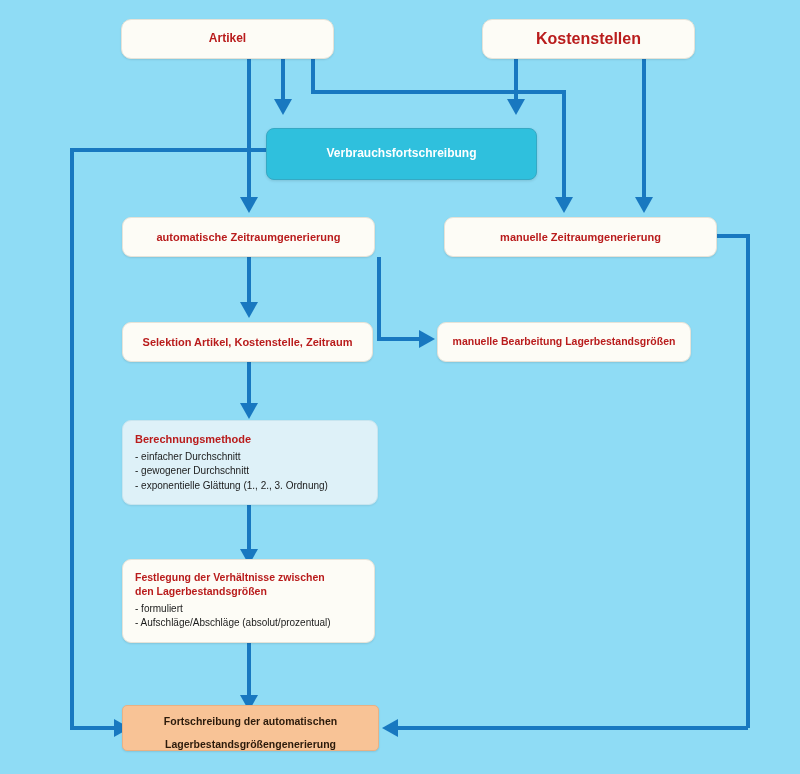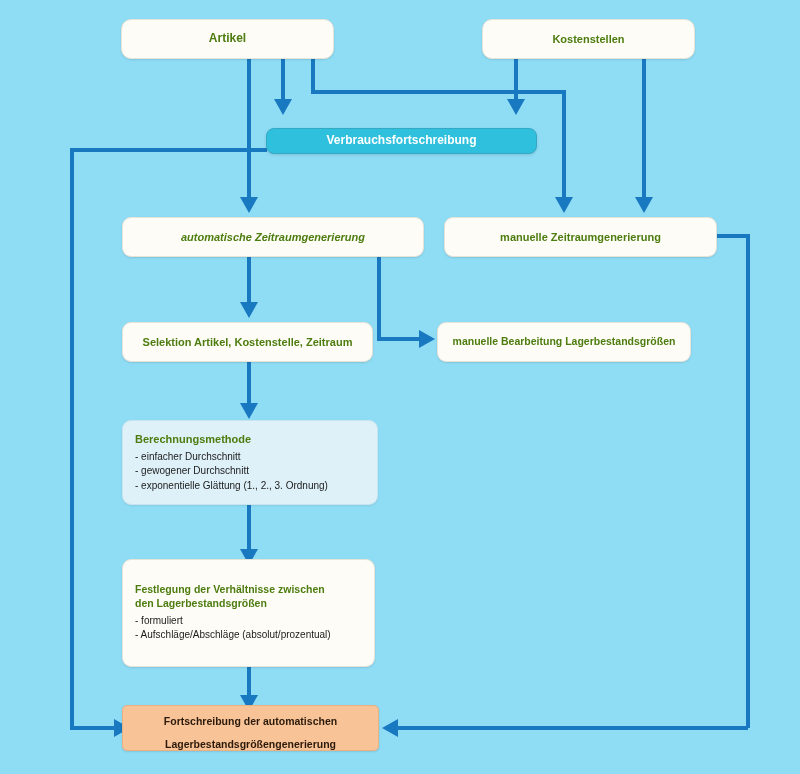--- a/index.html
+++ b/index.html
@@ -44,21 +44,21 @@
     color: #ffffff;
   }
   .node-orange {
     background: #f8c396;
     border: 1px solid #e8b184;
     box-shadow: 0 1px 2px rgba(0,0,0,0.10);
   }
 
   .title {
     font-weight: bold;
-    color: #4d7c0f;
+    color: #b91c1c;
     line-height: 1.28;
   }
   .node-teal .title { color: #ffffff; font-weight: bold; }
   .node-orange .title { color: #2b1a0b; margin-top: 10px; }
 
   .bullets {
     margin: 4px 0 0 0;
     padding: 0;
     list-style: none;
     color: #1b1b1b;
@@ -143,28 +143,28 @@
   <div class="seg h" style="left:684px; top:234px; width:66px;"></div>
   <div class="seg v" style="left:746px; top:234px; height:494px;"></div>
   <div class="seg h" style="left:398px; top:726px; width:350px;"></div>
   <div class="arrow left" style="left:382px; top:719px;"></div>
 
   <div class="node node-white center" style="left:121px; top:19px; width:213px; height:40px; border-radius:10px;">
     <span class="title" style="font-size:12px;">Artikel</span>
   </div>
 
   <div class="node node-white center" style="left:482px; top:19px; width:213px; height:40px; border-radius:10px;">
-    <span class="title" style="font-size:11px;">Kostenstellen</span>
-  </div>
-
-  <div class="node node-teal center" style="left:266px; top:128px; width:271px; height:26px; border-radius:8px;">
+    <span class="title" style="font-size:16px;">Kostenstellen</span>
+  </div>
+
+  <div class="node node-teal center" style="left:266px; top:128px; width:271px; height:52px; border-radius:8px;">
     <span class="title" style="font-size:12px;">Verbrauchsfortschreibung</span>
   </div>
 
-  <div class="node node-white center" style="left:122px; top:217px; width:302px; height:40px;font-style:italic;">
+  <div class="node node-white center" style="left:122px; top:217px; width:253px; height:40px;">
     <span class="title" style="font-size:11px;">automatische Zeitraumgenerierung</span>
   </div>
 
   <div class="node node-white center" style="left:444px; top:217px; width:273px; height:40px;">
     <span class="title" style="font-size:11px;">manuelle Zeitraumgenerierung</span>
   </div>
 
   <div class="node node-white center" style="left:122px; top:322px; width:251px; height:40px;">
     <span class="title" style="font-size:11px;">Selektion Artikel, Kostenstelle, Zeitraum</span>
   </div>
@@ -175,21 +175,21 @@
 
   <div class="node node-lightblue left" style="left:122px; top:420px; width:256px; height:85px; padding:12px 12px;">
     <span class="title" style="font-size:11px;">Berechnungsmethode</span>
     <ul class="bullets" style="font-size:10px;">
       <li>- einfacher Durchschnitt</li>
       <li>- gewogener Durchschnitt</li>
       <li>- exponentielle Glättung (1., 2., 3. Ordnung)</li>
     </ul>
   </div>
 
-  <div class="node node-white left" style="left:122px; top:559px; width:253px; height:108px; padding:9px 12px;">
+  <div class="node node-white left" style="left:122px; top:559px; width:253px; height:84px; padding:9px 12px;">
     <span class="title" style="font-size:10.5px;">Festlegung der Verhältnisse zwischen</span>
     <span class="title" style="font-size:10.5px;text-align:center;">den Lagerbestandsgrößen</span>
     <ul class="bullets" style="font-size:10px;">
       <li>- formuliert</li>
       <li>- Aufschläge/Abschläge (absolut/prozentual)</li>
     </ul>
   </div>
 
   <div class="node node-orange center" style="left:122px; top:705px; width:257px; height:46px; border-radius:5px;">
     <span class="title" style="font-size:10.5px;">Fortschreibung der automatischen</span>

